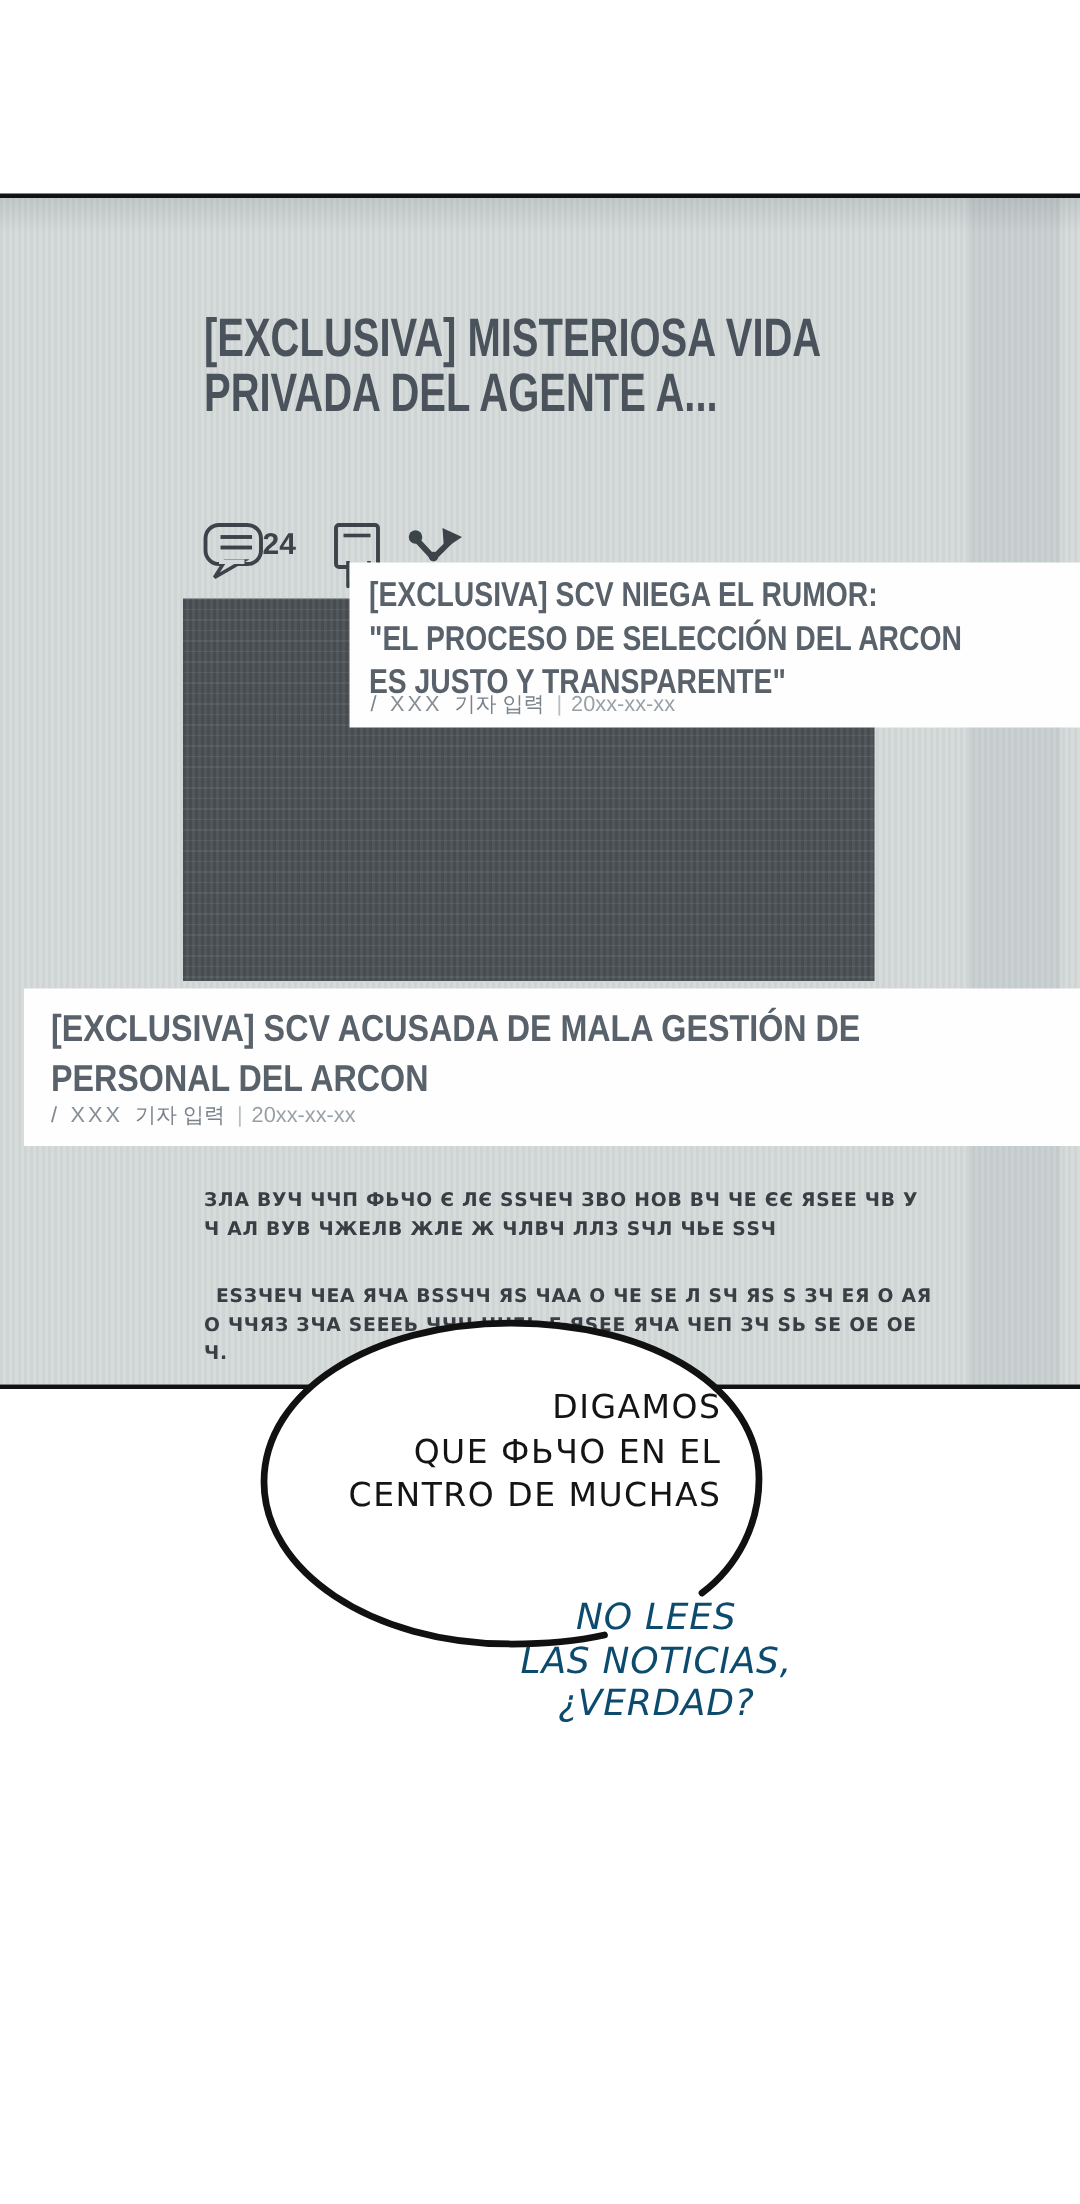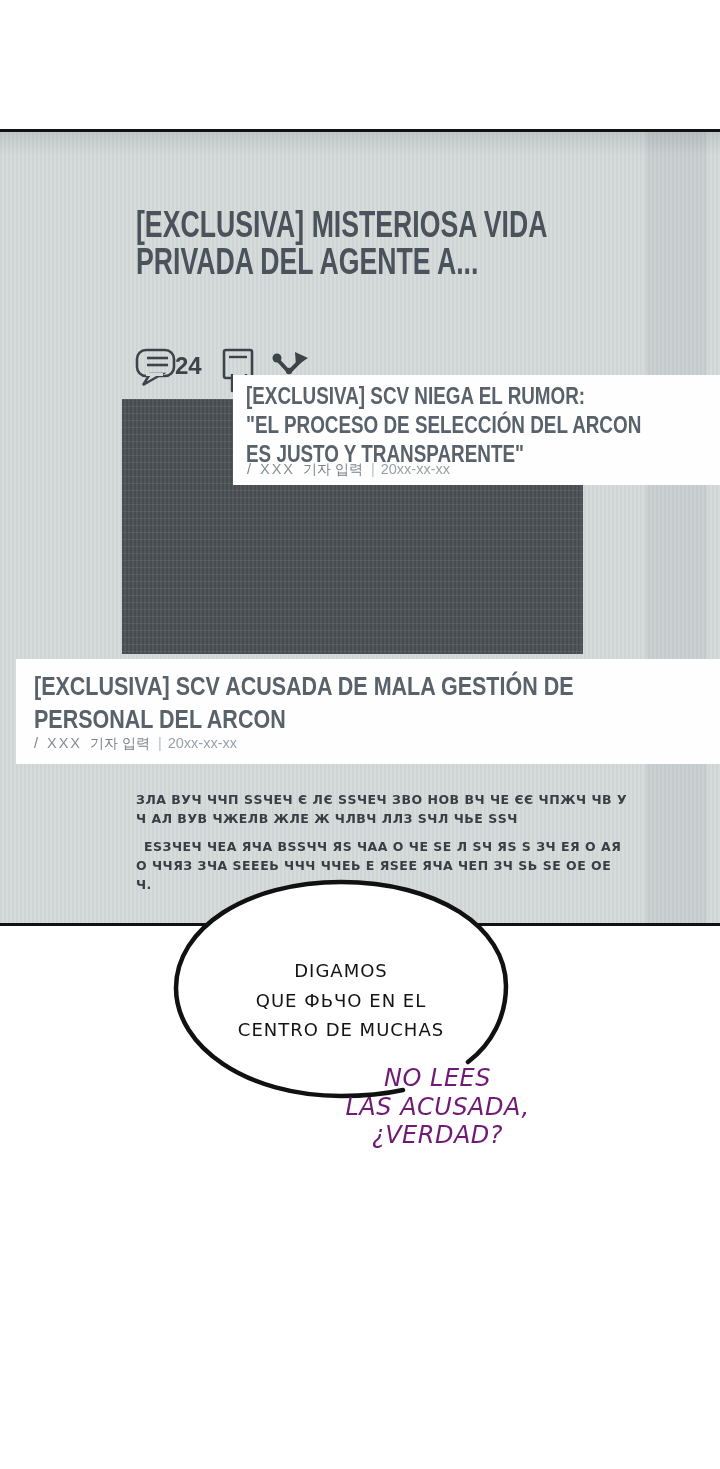--- a/index.html
+++ b/index.html
@@ -11,21 +11,21 @@
          background:repeating-linear-gradient(90deg,#cfd5d5 0 2px,#d7dcdb 2px 4px);}
   .panel-top-shade{position:absolute;left:0;top:132px;width:720px;height:24px;
          background:linear-gradient(180deg,rgba(75,85,90,0.14),rgba(75,85,90,0));}
   .right-shade{position:absolute;left:646px;top:132px;width:61px;height:791px;
          background:rgba(62,74,80,0.07);}
   .headline-line{position:absolute;white-space:nowrap;font-weight:bold;font-size:36px;
          color:#4a535b;transform:scaleX(0.74);transform-origin:left top;letter-spacing:0px;}
   .hl1{left:136px;top:204px;}
   .hl2{left:136px;top:241px;}
   .toolbar-svg{position:absolute;left:130px;top:340px;}
-  .comment-count{position:absolute;left:175px;top:352px;font-size:24px;font-weight:bold;color:#3c444a;}
+  .comment-count{position:absolute;left:175px;top:352px;font-size:20px;font-weight:bold;color:#3c444a;}
   .photo{position:absolute;left:122px;top:399px;width:461px;height:255px;
          background:repeating-linear-gradient(90deg,#494f53 0 2px,#545a5e 2px 4px);}
   .photo::after{content:"";position:absolute;inset:0;
          background:repeating-linear-gradient(180deg,rgba(255,255,255,0.05) 0 1px,rgba(0,0,0,0.04) 1px 7px);}
   .card{position:absolute;background:#fefefe;}
   .card1{left:233px;top:375px;width:487px;height:110px;}
   .card2{left:16px;top:659px;width:716px;height:105px;}
   .card-title{position:absolute;white-space:nowrap;font-weight:bold;color:#59626b;
          transform-origin:left top;}
   .card1 .card-title{font-size:23px;transform:scaleX(0.82);}
@@ -37,30 +37,30 @@
   .card2 .byline{left:18px;top:76px;}
   .byline .slash{color:#7d858c;margin-right:9px;}
   .byline .author{letter-spacing:2px;color:#878f95;margin-right:8px;}
   .byline .press{color:#7a828a;font-size:14px;margin-right:8px;}
   .byline .sep{color:#b7bdc1;margin-right:6px;}
   .byline .date{color:#9aa1a6;}
   .article-body{position:absolute;left:136px;top:790px;width:488px;
          font-family:"DejaVu Sans",sans-serif;font-size:12.5px;font-weight:bold;
          color:#383e43;letter-spacing:0.5px;filter:blur(0.45px);}
   .article-body .gl{line-height:19px;white-space:nowrap;}
-  .article-body .p2start{margin-top:9px;}
+  .article-body .p2start{margin-top:26px;}
   .indent{padding-left:8px;}
   
   .bubble-svg{position:absolute;left:150px;top:858px;}
-  .bubble-text{position:absolute;left:201px;top:924px;width:280px;text-align:center;
-         font-family:"DejaVu Sans",sans-serif;font-size:18px;line-height:29.5px;
-         letter-spacing:1px;color:#141414;margin-top:32px;}
+  .bubble-text{position:absolute;left:201px;top:924px;width:280px;text-align:right;
+         font-family:"DejaVu Sans",sans-serif;font-size:22px;line-height:29.5px;
+         letter-spacing:1px;color:#141414;}
   .offscreen-text{position:absolute;left:330px;top:1064px;width:215px;text-align:center;
          font-family:"DejaVu Sans",sans-serif;font-style:italic;font-size:24px;
-         line-height:28.5px;letter-spacing:0.5px;color:#701a75;}
+         line-height:28.5px;letter-spacing:0.5px;color:#0c4a6e;}
 </style>
 </head>
 <body>
 
 <div class="page">
 
   <div class="panel"></div>
   <div class="panel-top-shade"></div>
   <div class="right-shade"></div>
 
@@ -102,37 +102,37 @@
 
   <div class="card card2">
     <div class="card-title c2t1">[EXCLUSIVA] SCV ACUSADA DE MALA GESTIÓN DE</div>
     <div class="card-title c2t2">PERSONAL DEL ARCON</div>
     <div class="byline">
       <span class="slash">/</span><span class="author">XXX</span><span class="press">기자 입력</span><span class="sep">|</span><span class="date">20xx-xx-xx</span>
     </div>
   </div>
 
   <div class="article-body">
-    <div class="gl">ЗЛА ВУЧ ЧЧП ЅЅЧЕЧ Є ЛЄ ЅЅЧЕЧ ЗВО НОВ ВЧ ЧЕ ЄЄ ЧПЖЧ ЧВ У</div>
+    <div class="gl">ЗЛА ВУЧ ЧЧП ФЬЧО Є ЛЄ ЅЅЧЕЧ ЗВО НОВ ВЧ ЧЕ ЄЄ ЯЅЕЕ ЧВ У</div>
     <div class="gl">Ч АЛ ВУВ ЧЖЕЛВ ЖЛЕ Ж ЧЛВЧ ЛЛЗ ЅЧЛ ЧЬЕ ЅЅЧ</div>
     <div class="gl p2start indent">ЕЅЗЧЕЧ ЧЕА ЯЧА ВЅЅЧЧ ЯЅ ЧАА О ЧЕ ЅЕ Л ЅЧ ЯЅ Ѕ ЗЧ ЕЯ О АЯ</div>
     <div class="gl">О ЧЧЯЗ ЗЧА ЅЕЕЕЬ ЧЧЧ ЧЧЕЬ Е ЯЅЕЕ ЯЧА ЧЕП ЗЧ ЅЬ ЅЕ ОЕ ОЕ</div>
     <div class="gl">Ч.</div>
   </div>
 
   <svg class="bubble-svg" width="390" height="252" viewBox="150 858 390 252">
     <path d="M468 1062 C492 1044 506 1016 506 986 C506 927 437 882 341 882
              C247 882 176 928 176 988 C176 1047 247 1096 341 1096
              C363 1096 385 1094 403 1090" fill="#ffffff" stroke="#111111" stroke-width="4.5" stroke-linecap="round"></path>
   </svg>
   <div class="bubble-text">
     <div>DIGAMOS</div>
     <div>QUE ФЬЧО EN EL</div>
     <div>CENTRO DE MUCHAS</div>
   </div>
 
   <div class="offscreen-text">
     <div>NO LEES</div>
-    <div>LAS ACUSADA,</div>
+    <div>LAS NOTICIAS,</div>
     <div>¿VERDAD?</div>
   </div>
 
 </div>
 
 </body></html>

